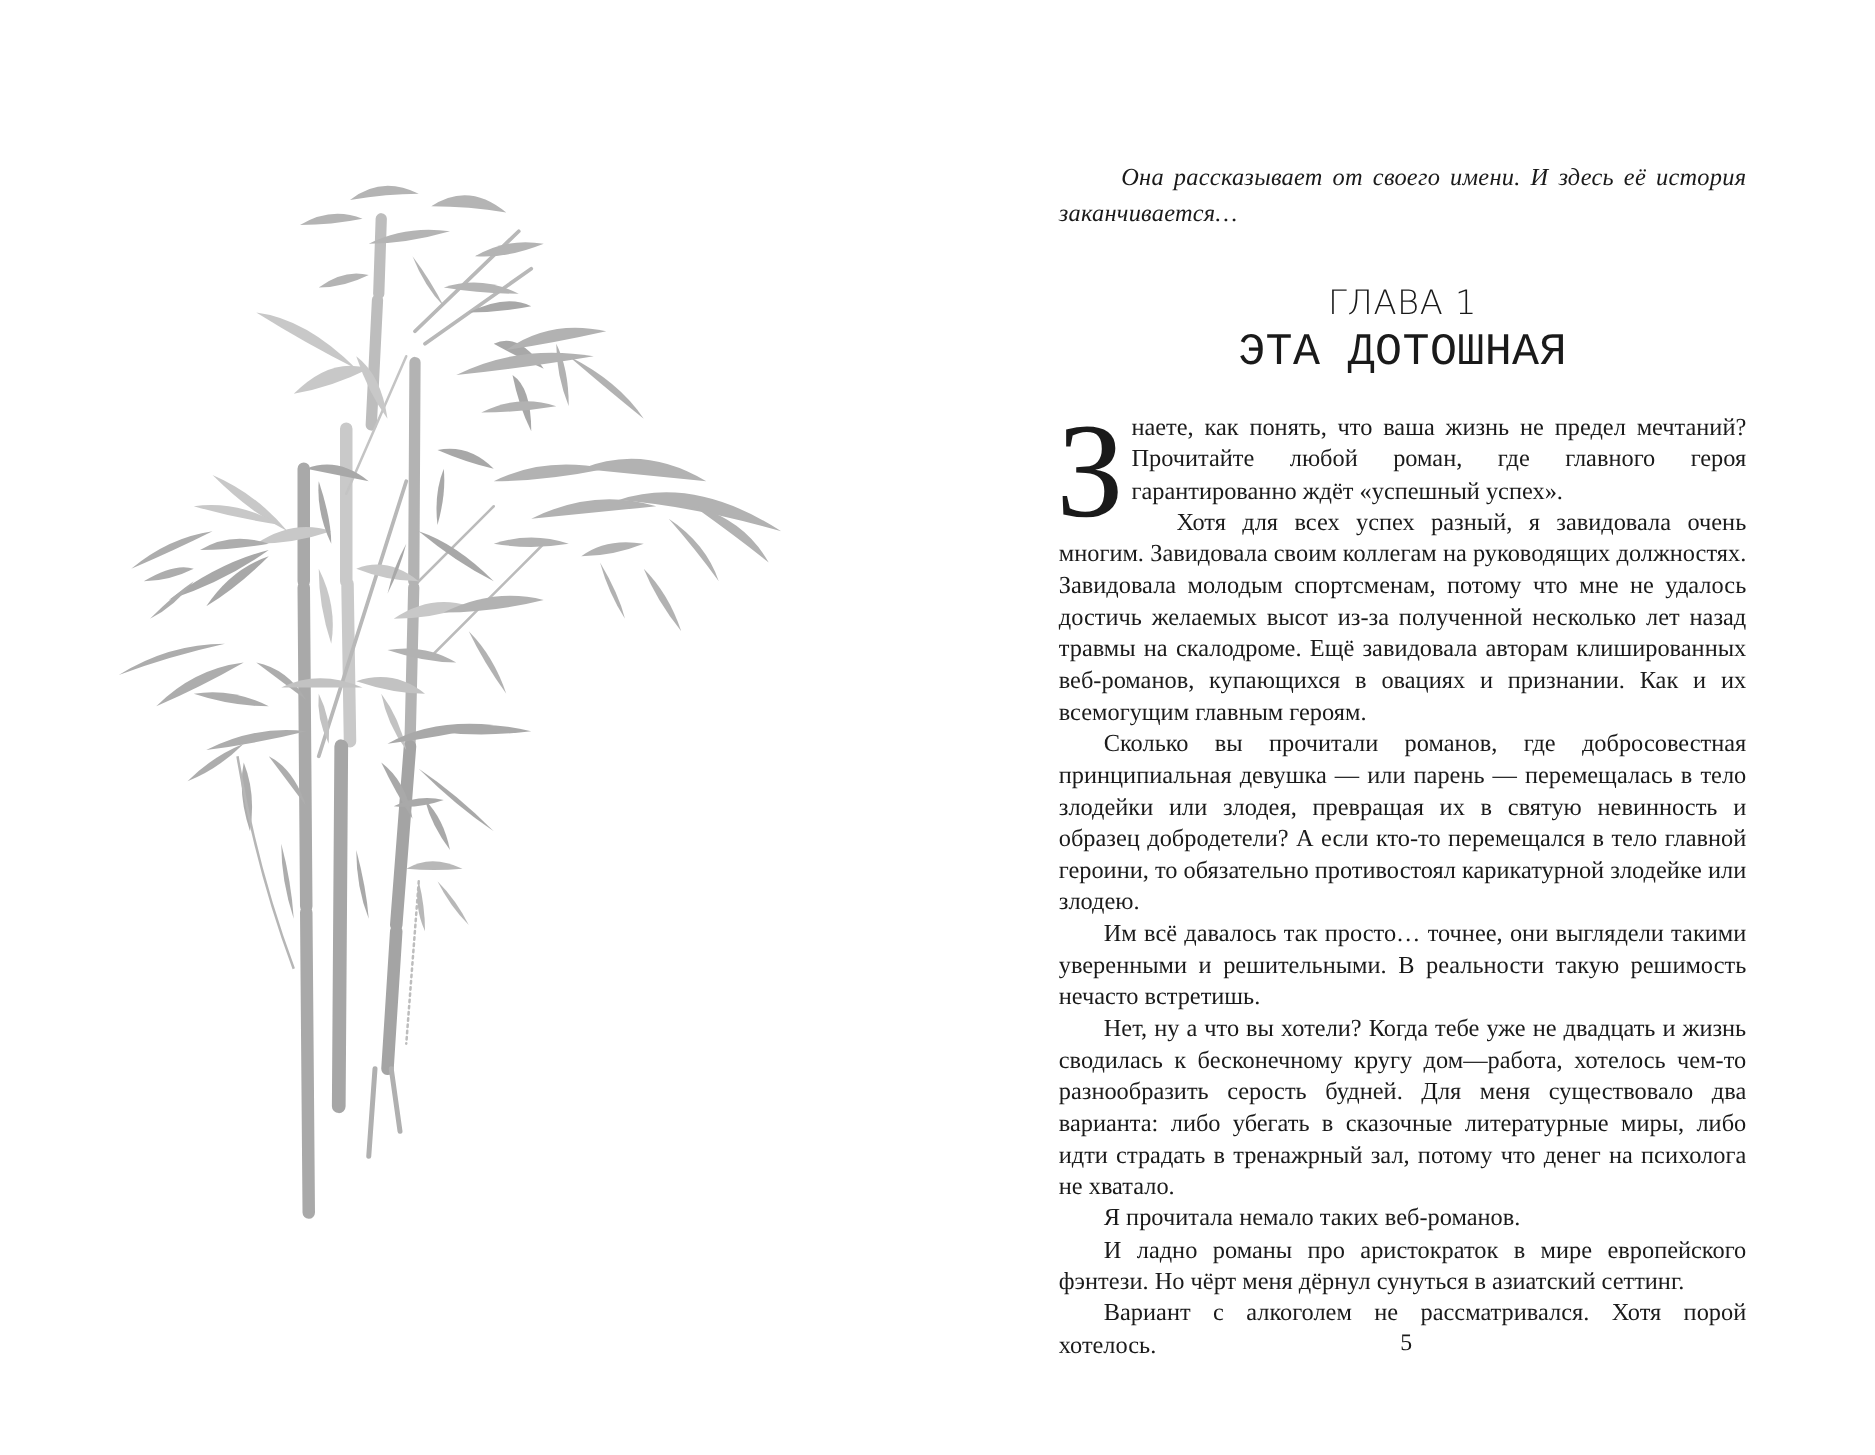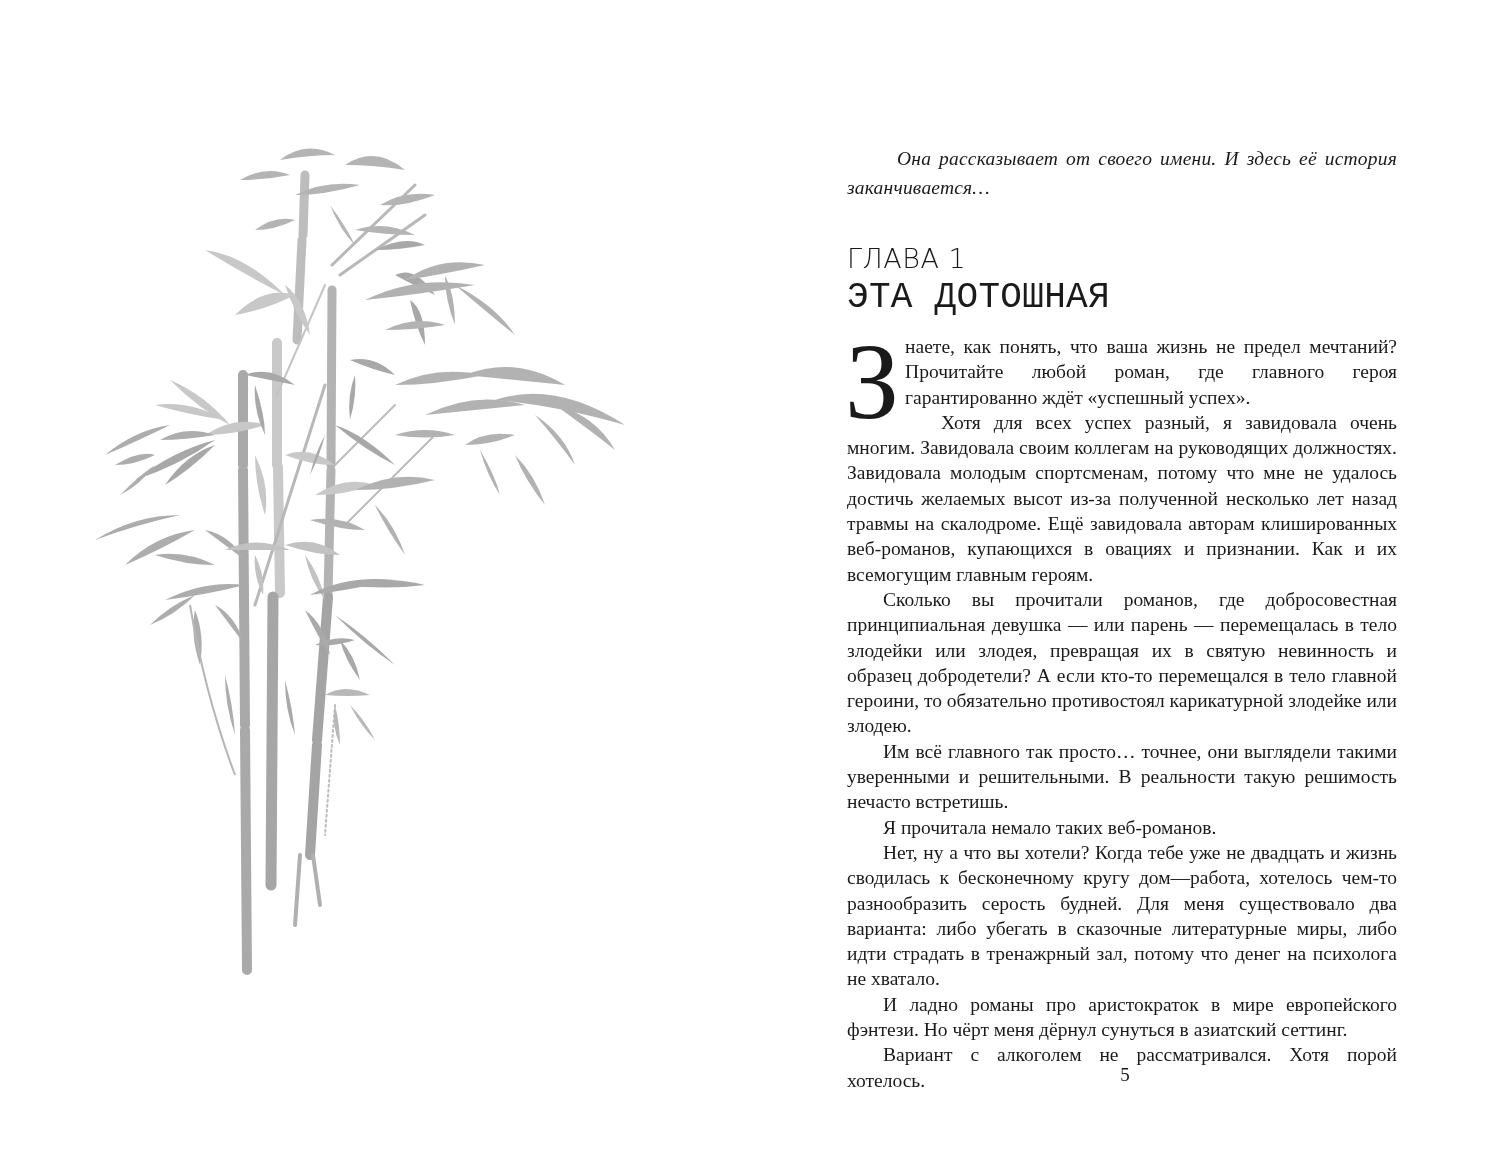--- a/index.html
+++ b/index.html
@@ -1,23 +1,23 @@
 <!DOCTYPE html>
 <html><head>
 <meta charset="utf-8">
 <style>
   html, body { margin: 0; padding: 0; background: #ffffff; }
   body { width: 1500px; height: 1164px; position: relative; overflow: hidden; font-family: "Liberation Serif", "DejaVu Serif", serif; color: #1a1a1a; }
   .spread { position: absolute; inset: 0; display: flex; }
   .page-left { position: relative; width: 750px; height: 1164px; }
   .page-right { position: relative; width: 750px; height: 1164px; }
   .illustration { position: absolute; left: 95px; top: 135px; width: 600px; height: 860px; }
-  .text-block { position: absolute; left: 847px; top: 144px; width: 550px; }
+  .text-block { position: absolute; left: 847px; top: 128px; width: 550px; }
   .epigraph { font-style: italic; font-size: 19.5px; line-height: 29px; text-align: justify; margin: 0; text-indent: 50px; letter-spacing: 0.2px; }
-  .chapter { margin-top: 40px; margin-bottom: 14px; font-family: "DejaVu Sans", "Liberation Sans", sans-serif; font-weight: 200; }
+  .chapter { text-align: center; margin-top: 40px; margin-bottom: 26px; font-family: "DejaVu Sans", "Liberation Sans", sans-serif; font-weight: 200; }
   .chapter-num { font-size: 27px; letter-spacing: 0.5px; line-height: 34px; font-weight: 300; }
   .chapter-title { font-size: 36px; line-height: 44px; font-weight: 300; letter-spacing: 0.3px; font-family: Liberation Mono, monospace; }
   .body { font-size: 19.5px; line-height: 25.3px; text-align: justify; }
   .body p { margin: 0; text-indent: 36px; }
   .body p.first { text-indent: 0; }
   .dropcap { float: left; font-size: 108px; line-height: 80px; margin: 8px 6px 0 -2px; font-family: "Liberation Serif", serif; }
   .page-number { position: absolute; left: 0; right: 0; top: 1064px; text-align: center; font-size: 19px; }
 </style>
 </head>
 <body>
@@ -145,21 +145,21 @@
 
   <div class="chapter">
     <div class="chapter-num">ГЛАВА 1</div>
     <div class="chapter-title">ЭТА ДОТОШНАЯ</div>
   </div>
 
   <div class="body">
     <p class="first"><span class="dropcap">З</span><span>наете, как понять, что ваша жизнь не предел мечтаний? Прочитайте любой роман, где главного героя гарантированно ждёт «успешный успех».</span></p>
     <p>Хотя для всех успех разный, я завидовала очень многим. Завидовала своим коллегам на руководящих должностях. Завидовала молодым спортсменам, потому что мне не удалось достичь желаемых высот из-за полученной несколько лет назад травмы на скалодроме. Ещё завидовала авторам клишированных веб-романов, купающихся в овациях и признании. Как и их всемогущим главным героям.</p>
     <p>Сколько вы прочитали романов, где добросовестная принципиальная девушка — или парень — перемещалась в тело злодейки или злодея, превращая их в святую невинность и образец добродетели? А если кто-то перемещался в тело главной героини, то обязательно противостоял карикатурной злодейке или злодею.</p>
-    <p>Им всё главного так просто… точнее, они выглядели такими уверенными и решительными. В реальности такую решимость нечасто встретишь.</p>
+    <p>Им всё давалось так просто… точнее, они выглядели такими уверенными и решительными. В реальности такую решимость нечасто встретишь.</p>
+    <p>Нет, ну а что вы хотели? Когда тебе уже не двадцать и жизнь сводилась к бесконечному кругу дом—работа, хотелось чем-то разнообразить серость будней. Для меня существовало два варианта: либо убегать в сказочные литературные миры, либо идти страдать в тренажрный зал, потому что денег на психолога не хватало.</p>
     <p>Я прочитала немало таких веб-романов.</p>
-    <p>Нет, ну а что вы хотели? Когда тебе уже не двадцать и жизнь сводилась к бесконечному кругу дом—работа, хотелось чем-то разнообразить серость будней. Для меня существовало два варианта: либо убегать в сказочные литературные миры, либо идти страдать в тренажрный зал, потому что денег на психолога не хватало.</p>
     <p>И ладно романы про аристократок в мире европейского фэнтези. Но чёрт меня дёрнул сунуться в азиатский сеттинг.</p>
     <p>Вариант с алкоголем не рассматривался. Хотя порой хотелось.</p>
   </div>
 </div>
 
 <div class="page-number" style="left:750px;">5</div>
 
 </body></html>

